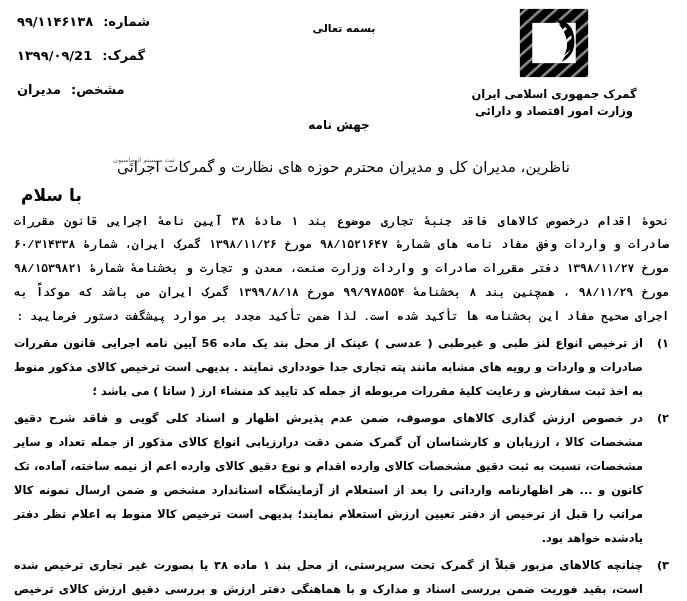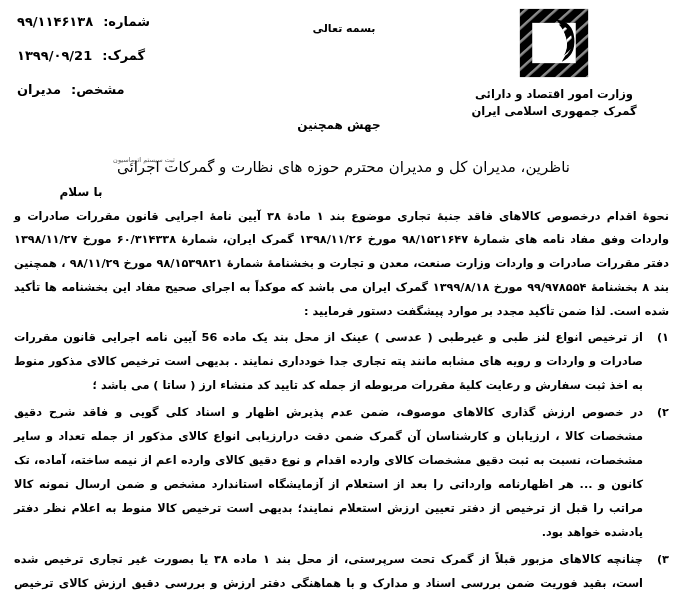--- a/index.html
+++ b/index.html
@@ -112,41 +112,42 @@
   .doc-title {
     margin: 6px 30px 0 30px;
     text-align: center;
     font-size: 15px;
     font-weight: normal;
     line-height: 1.5;
   }
 
   .salutation {
     margin: 6px 86px 0 0;
-    font-size: 12px;
-    font-weight: bold;
-    text-align: center;
+    font-size: 17px;
+    font-weight: bold;
+    text-align: left;
     width: 120px;
     position: relative;
     right: 460px;
   }
 
   .body-block {
     margin: 6px 18px 0 14px;
   }
 
   p.para {
     margin: 0 0 2px 0;
     font-size: 11.3px;
     line-height: 2.12;
     text-align: justify;
     text-justify: inter-word;
     text-align-last: right;
     font-weight: bold;
     letter-spacing: -0.1px;
+    font-family: Liberation Mono, monospace;
   }
   p.para.lead { text-indent: 0; }
 
   ol.clauses {
     margin: 2px 0 0 0;
     padding: 0;
     list-style: none;
   }
   ol.clauses li {
     position: relative;
@@ -188,42 +189,42 @@
             <rect width="13" height="3.2" fill="#ffffff"></rect>
           </pattern>
         </defs>
         <g clip-path="url(#ringClip)">
           <rect x="0" y="0" width="100" height="100" fill="#000000"></rect>
           <rect x="0" y="0" width="100" height="100" fill="url(#diag)" opacity="0.55"></rect>
         </g>
         <path d="M52,20 q22,2 24,24 q2,22 -16,30 q10,-14 6,-30 q-4,-16 -14,-24 Z" fill="#000000"></path>
         <path d="M56,26 q16,4 17,20 q1,15 -11,22 q7,-12 4,-23 q-3,-12 -10,-19 Z" fill="url(#diag)"></path>
       </svg>
+      <div class="org-line">گمرک جمهوری اسلامی ایران</div>
       <div class="org-line">وزارت امور اقتصاد و دارائی</div>
-      <div class="org-line">گمرک جمهوری اسلامی ایران</div>
     </div>
 
     <div class="basmala">بسمه تعالی</div>
 
     <div class="meta-block">
       <div class="meta-row">
         <span class="meta-label">شماره:</span>
         <span class="meta-value">۹۹/۱۱۴۶۱۳۸</span>
       </div>
       <div class="meta-row">
         <span class="meta-label">گمرک:</span>
         <span class="meta-value">۱۳۹۹/۰۹/21</span>
       </div>
       <div class="meta-row">
         <span class="meta-label">مشخص:</span>
         <span class="meta-value">مدیران</span>
       </div>
     </div>
 
-    <div class="slogan">جهش همچنین</div>
+    <div class="slogan">جهش نامه</div>
     <div class="automation-stamp">ثبت سیستم اتوماسیون</div>
   </div>
 
   <div class="doc-title">ناظرین، مدیران کل و مدیران محترم حوزه های نظارت و گمرکات اجرائی</div>
   <div class="salutation">با سلام</div>
 
   <div class="body-block">
     <p class="para lead">نحوهٔ اقدام درخصوص کالاهای فاقد جنبهٔ تجاری موضوع بند ۱ مادهٔ ۳۸ آیین نامهٔ اجرایی قانون مقررات صادرات و واردات وفق مفاد نامه های شمارهٔ ۹۸/۱۵۲۱۶۴۷ مورخ ۱۳۹۸/۱۱/۲۶ گمرک ایران، شمارهٔ ۶۰/۳۱۴۳۳۸ مورخ ۱۳۹۸/۱۱/۲۷ دفتر مقررات صادرات و واردات وزارت صنعت، معدن و تجارت و بخشنامهٔ شمارهٔ ۹۸/۱۵۳۹۸۲۱ مورخ ۹۸/۱۱/۲۹ ، همچنین بند ۸ بخشنامهٔ ۹۹/۹۷۸۵۵۴ مورخ ۱۳۹۹/۸/۱۸ گمرک ایران می باشد که موکداً به اجرای صحیح مفاد این بخشنامه ها تأکید شده است. لذا ضمن تأکید مجدد بر موارد پیشگفت دستور فرمایید :</p>
 
     <ol class="clauses">

